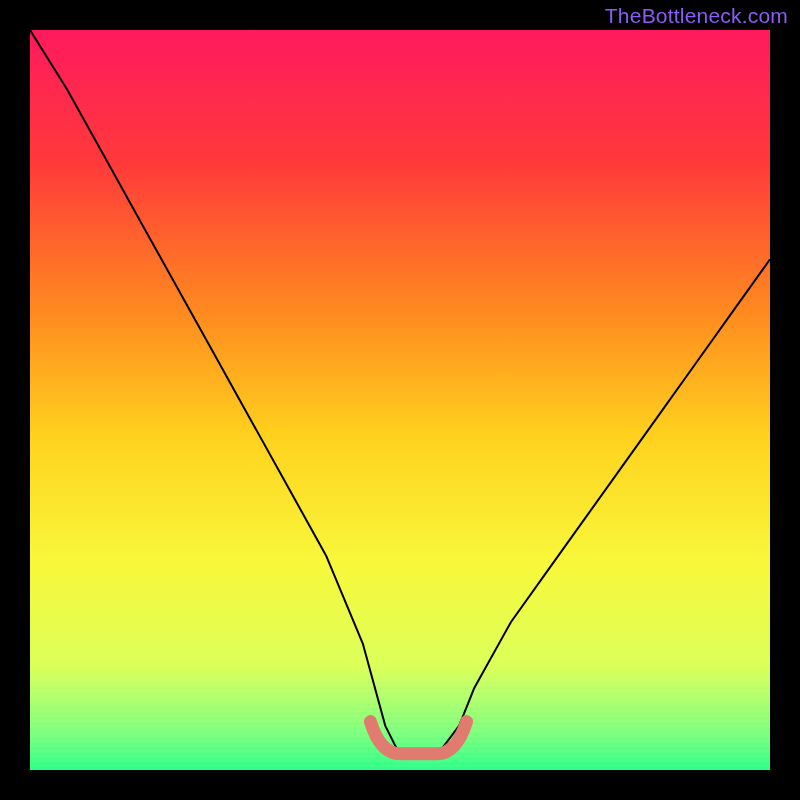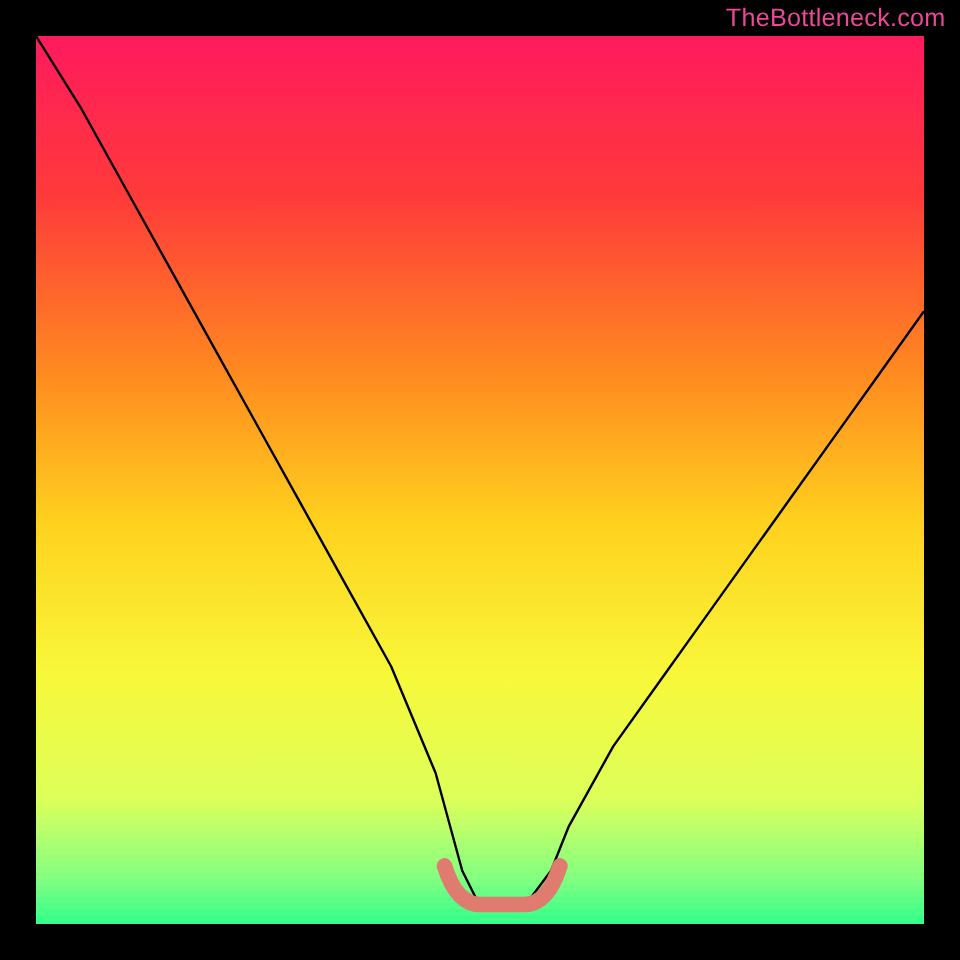--- a/index.html
+++ b/index.html
@@ -14,21 +14,21 @@
   .frame {
     position: relative;
     width: 800px;
     height: 800px;
     background: #000;
   }
   .watermark {
     position: absolute;
     top: 4px;
     right: 12px;
-    color: #ec4899;
+    color: #8b5cf6;
     font-size: 21px;
     font-weight: 400;
     letter-spacing: 0.2px;
     z-index: 10;
   }
   .plot {
     position: absolute;
     left: 30px;
     top: 30px;
     width: 740px;

